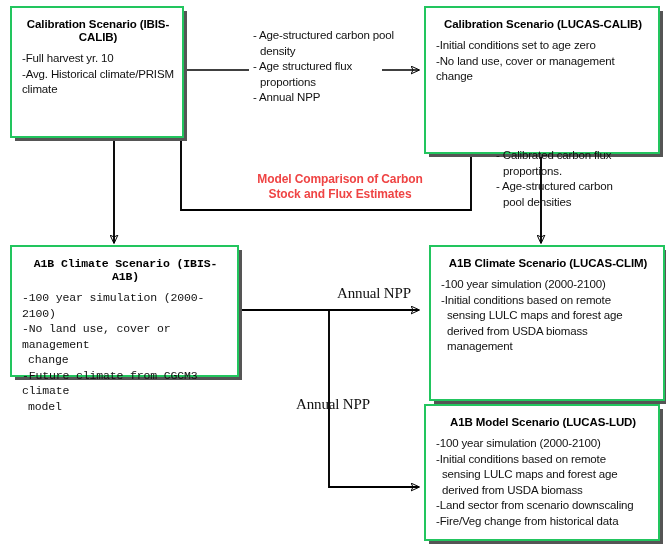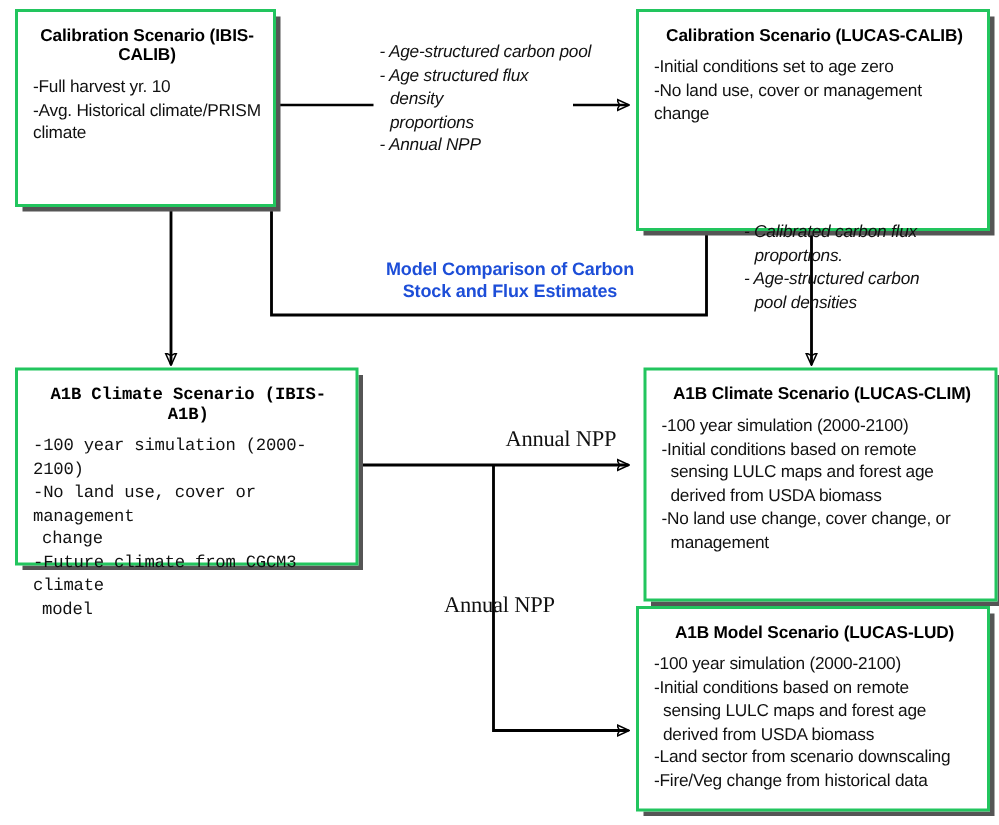--- a/index.html
+++ b/index.html
@@ -49,39 +49,38 @@
     padding-left: 6px;
   }
 
   
   .annot {
     position: absolute;
     font-size: 11.5px;
     color: #111111;
     line-height: 15.5px;
     letter-spacing: -0.15px;
-    font-style: italic;
   }
   .annot .a-line { white-space: pre; }
   .annot .a-line.ind { padding-left: 7px; }
 
   .edge-label {
     position: absolute;
     font-size: 15px;
     color: #111111;
     letter-spacing: -0.15px;
     white-space: nowrap;
     font-family: Liberation Serif, serif;
   }
 
   .comparison-label {
     position: absolute;
     font-size: 12px;
     font-weight: bold;
-    color: #1d4ed8;
+    color: #ef4444;
     text-align: center;
     line-height: 15px;
     letter-spacing: -0.1px;
     white-space: pre-line;
   }
 
   
   #edges {
     position: absolute;
     left: 0;
@@ -156,41 +155,40 @@
     </div>
   </div>
 
   <div class="box" style="left:429px; top:245px; width:236px; height:156px;">
     <div class="box-title">A1B Climate Scenario (LUCAS-CLIM)</div>
     <div class="box-lines">
       <div class="box-line">-100 year simulation (2000-2100)</div>
       <div class="box-line">-Initial conditions based on remote</div>
       <div class="box-line indent">sensing LULC maps and forest age</div>
       <div class="box-line indent">derived from USDA biomass</div>
-      <div class="box-line">-No land use change, cover change, or</div>
       <div class="box-line indent">management</div>
     </div>
   </div>
 
   <div class="box" style="left:424px; top:404px; width:236px; height:137px;">
     <div class="box-title">A1B Model Scenario (LUCAS-LUD)</div>
     <div class="box-lines">
       <div class="box-line">-100 year simulation (2000-2100)</div>
       <div class="box-line">-Initial conditions based on remote</div>
       <div class="box-line indent">sensing LULC maps and forest age</div>
       <div class="box-line indent">derived from USDA biomass</div>
       <div class="box-line">-Land sector from scenario downscaling</div>
       <div class="box-line">-Fire/Veg change from historical data</div>
     </div>
   </div>
 
   <div class="annot" style="left:253px; top:28px;">
     <div class="a-line">- Age-structured carbon pool</div>
+    <div class="a-line ind">density</div>
     <div class="a-line">- Age structured flux</div>
-    <div class="a-line ind">density</div>
     <div class="a-line ind">proportions</div>
     <div class="a-line">- Annual NPP</div>
   </div>
 
   <div class="annot" style="left:496px; top:148px;">
     <div class="a-line">- Calibrated carbon flux</div>
     <div class="a-line ind">proportions.</div>
     <div class="a-line">- Age-structured carbon</div>
     <div class="a-line ind">pool densities</div>
   </div>

